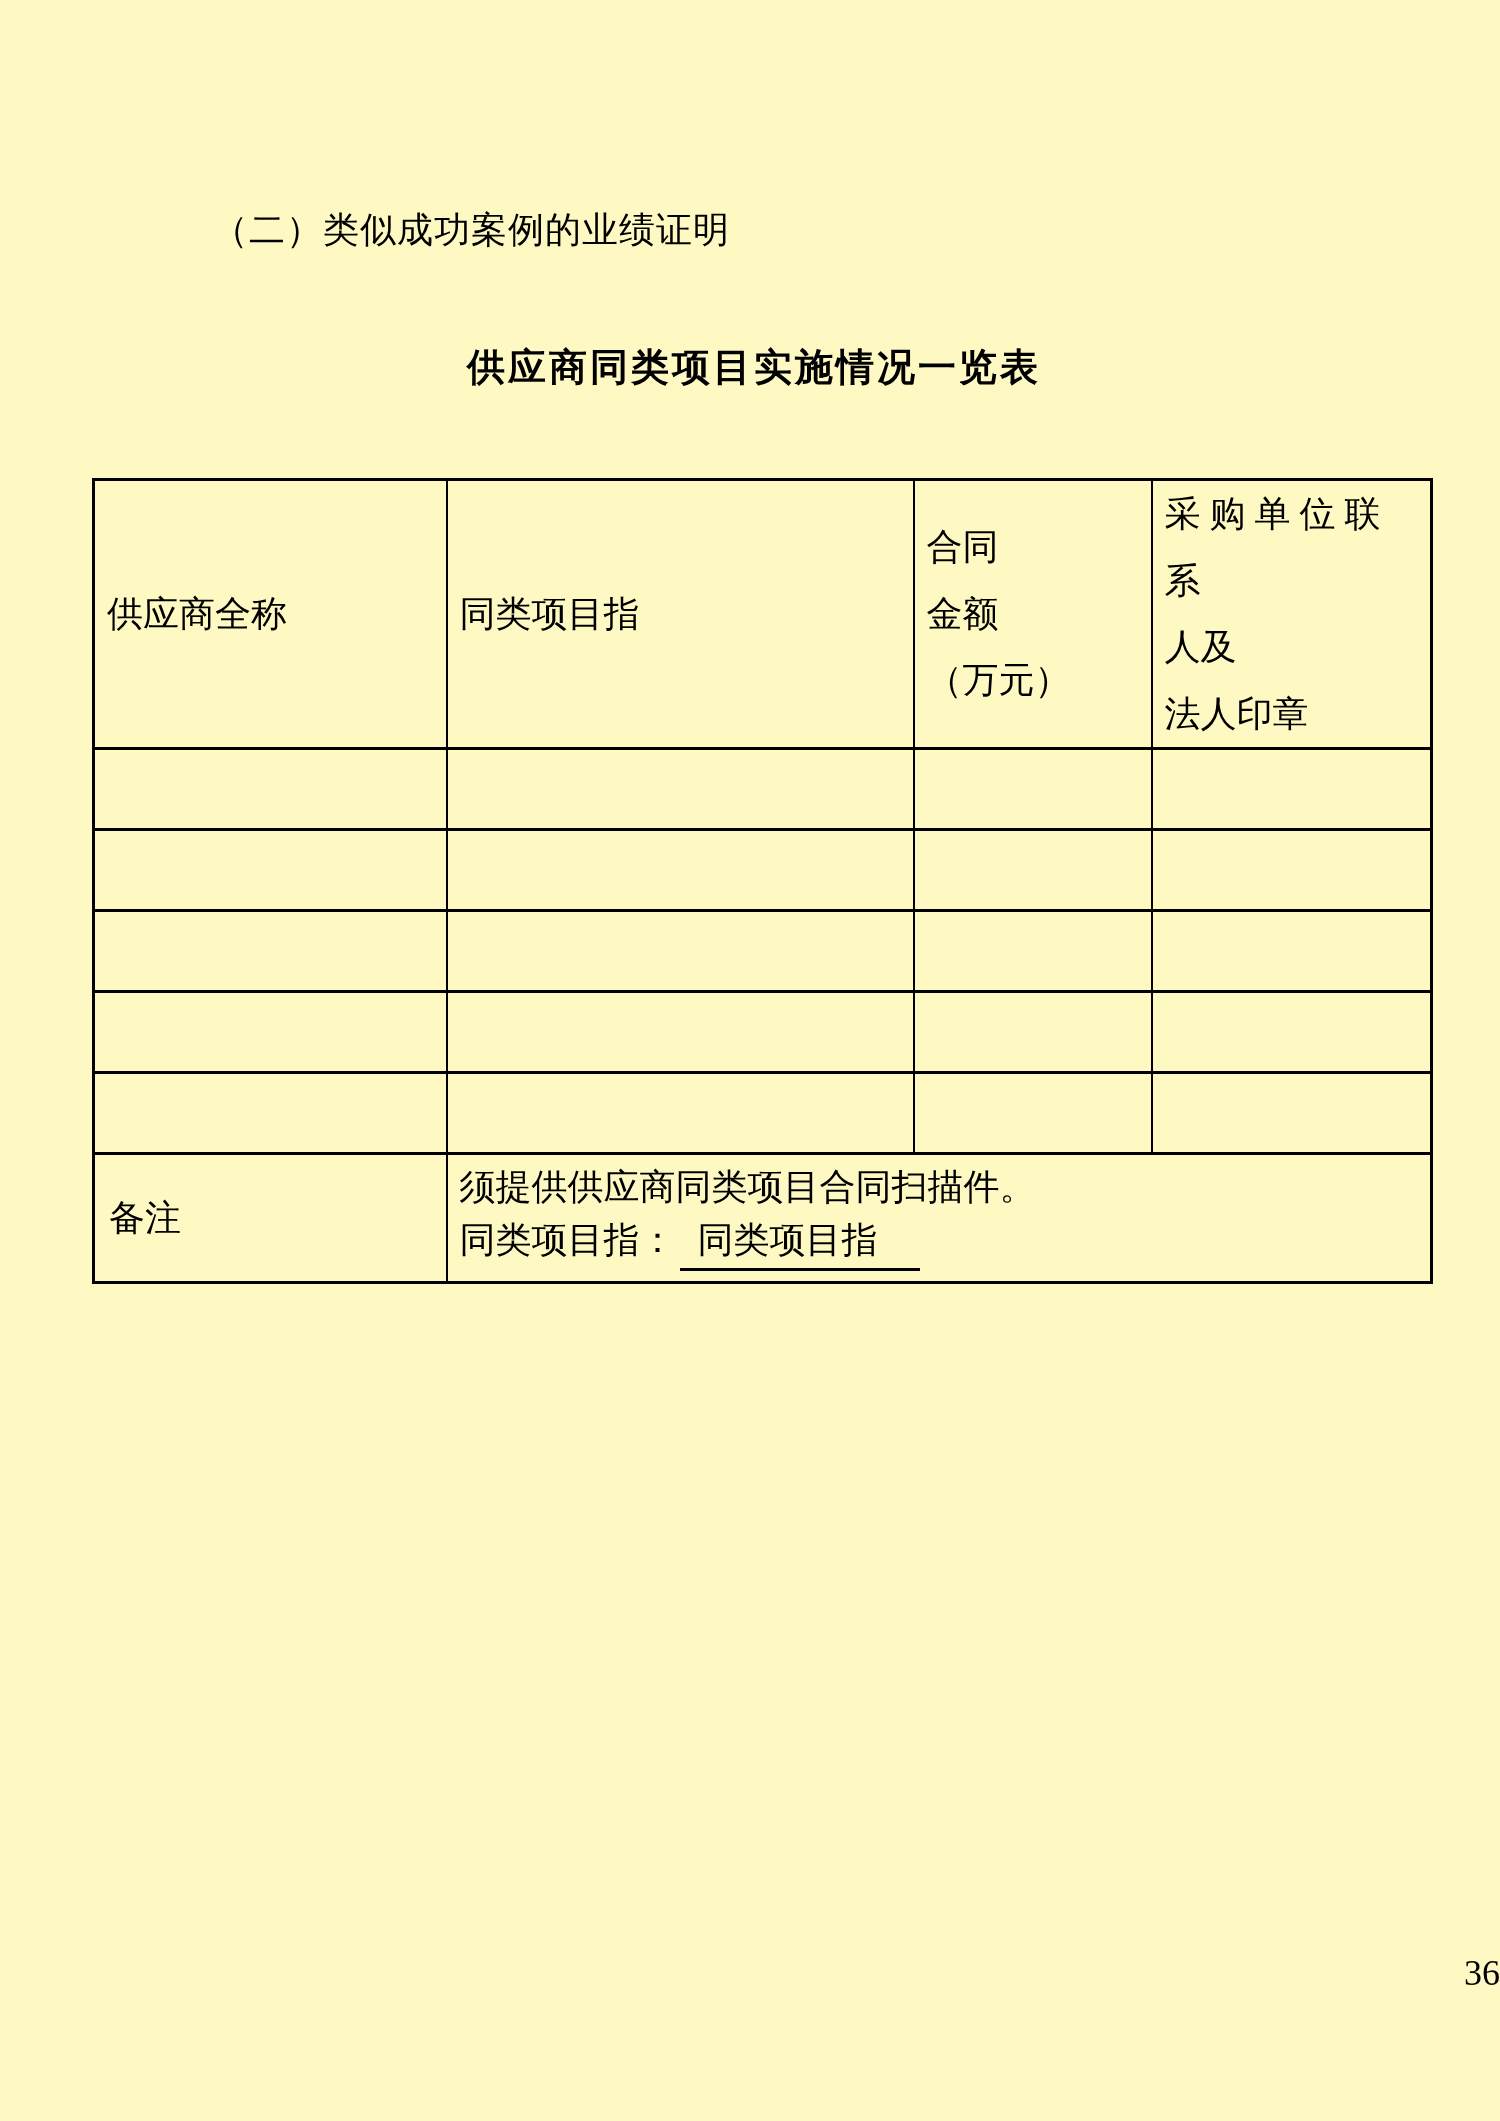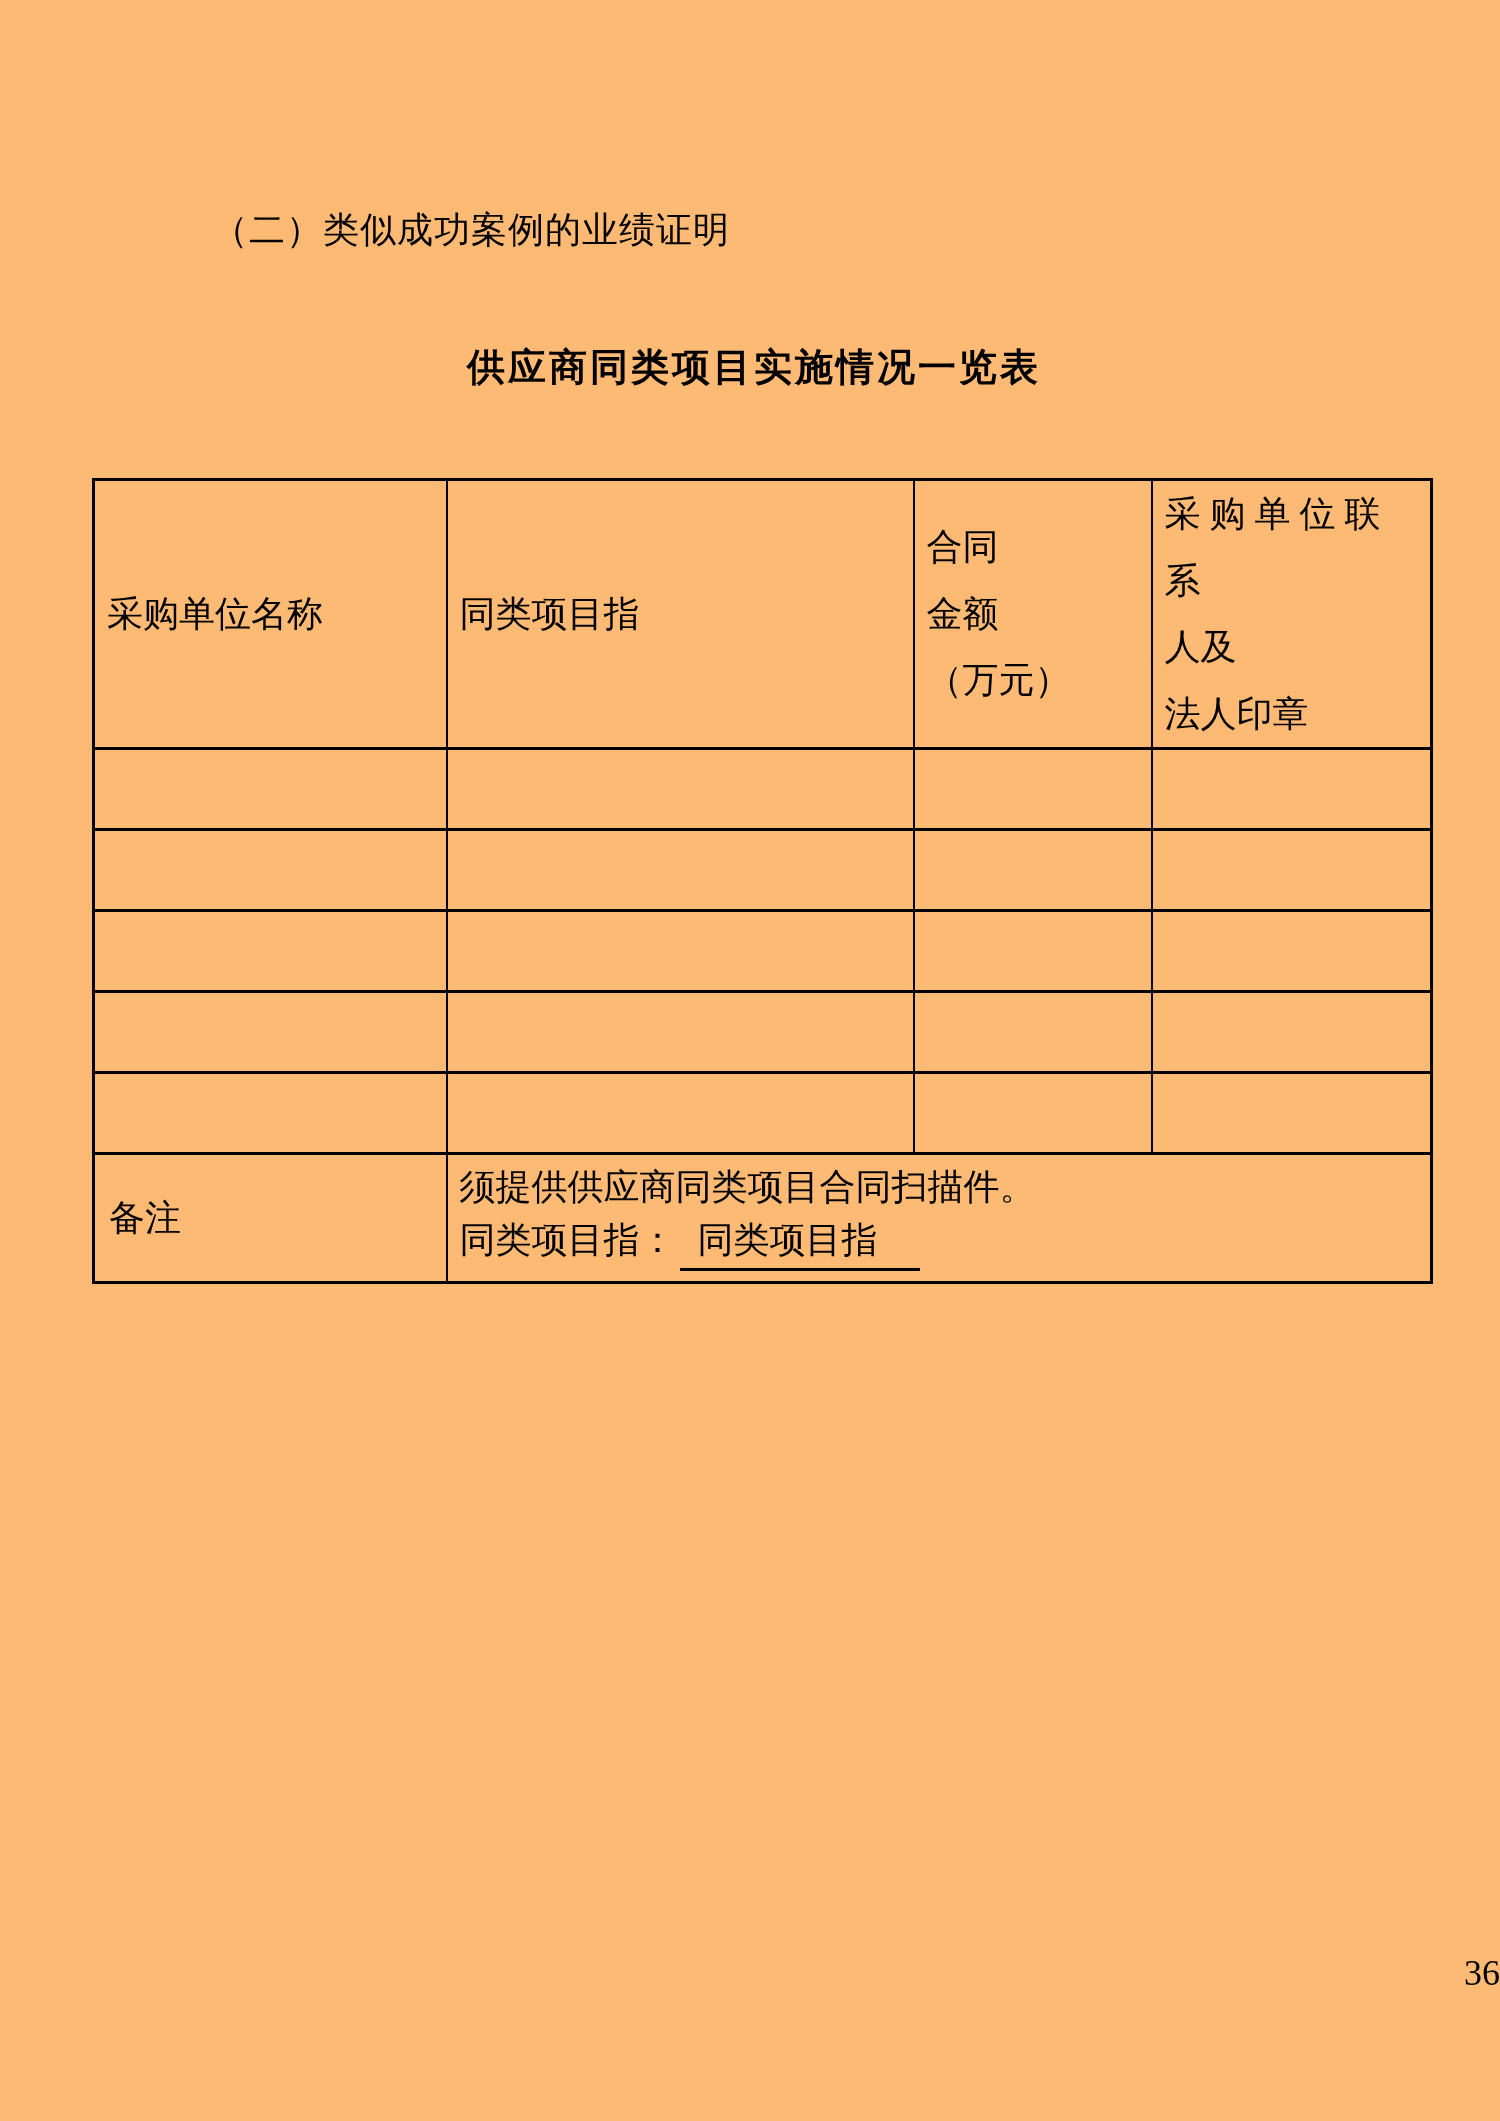--- a/index.html
+++ b/index.html
@@ -4,21 +4,21 @@
 <style>
   html, body {
     margin: 0;
     padding: 0;
     background: #ffffff;
   }
   .page {
     position: relative;
     width: 1500px;
     height: 2121px;
-    background: #fdba74;
+    background: #fef9c3;
     color: #000000;
     font-family: "Liberation Serif", "DejaVu Serif", serif;
     overflow: hidden;
   }
   .section-heading {
     position: absolute;
     left: 212px;
     top: 209px;
     font-size: 36px;
     line-height: 1.2;
@@ -132,21 +132,21 @@
 
   <table class="projects-table">
     <colgroup>
       <col class="c1">
         <col class="c2">
         <col class="c3">
         <col class="c4">
     </colgroup>
     <tbody>
       <tr class="header-row">
-        <td>采购单位名称</td>
+        <td>供应商全称</td>
         <td>同类项目指</td>
         <td class="multiline">合同
 金额
 （万元）</td>
         <td class="multiline">采 购 单 位 联 系
 人及
 法人印章</td>
       </tr>
       <tr class="empty-row">
           <td></td>

